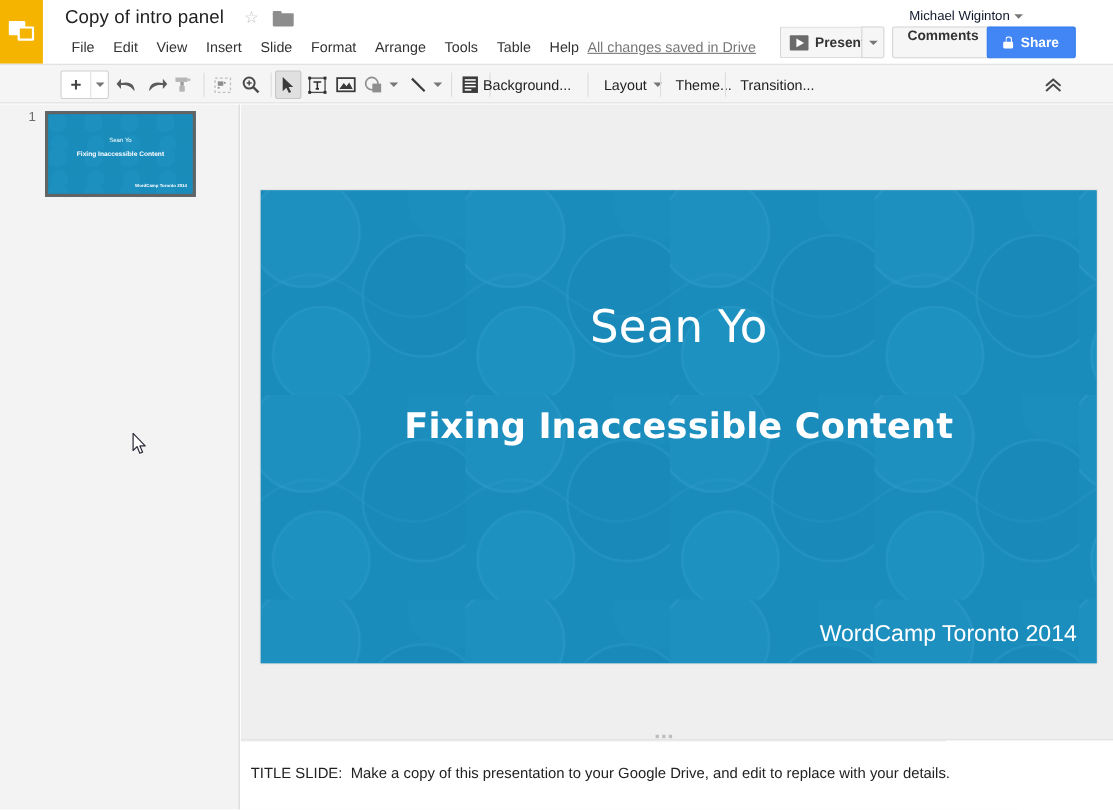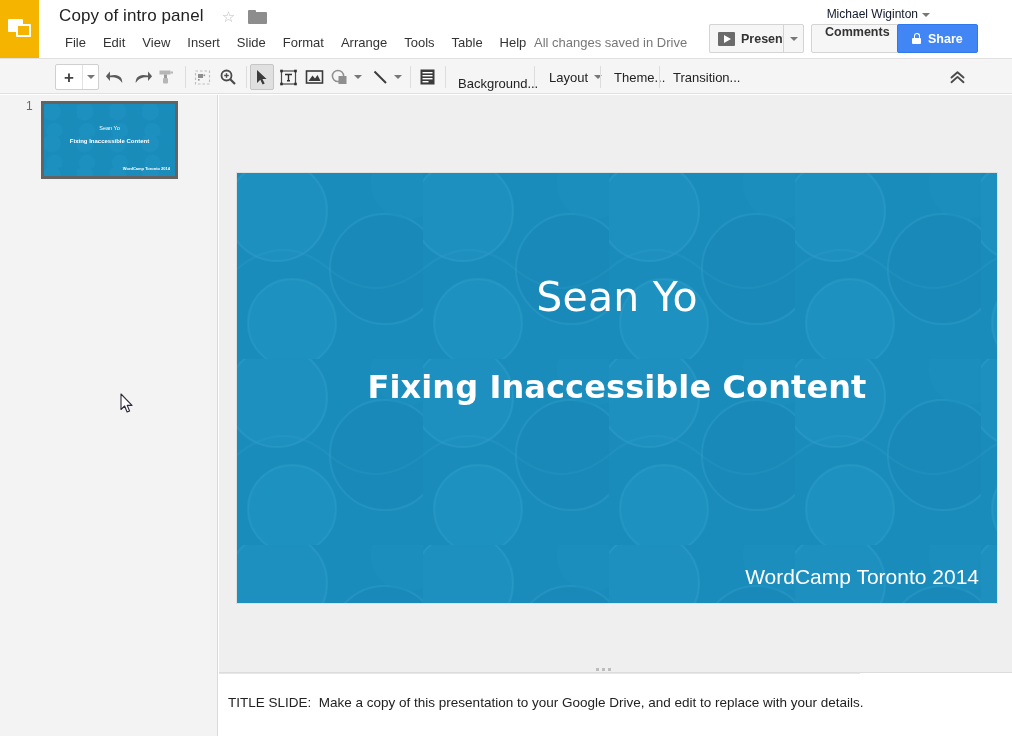--- a/index.html
+++ b/index.html
@@ -71,21 +71,21 @@
   }
   .menu-item {
     font-size: 13px; color: #333;
     padding: 3px 8px; margin-right: 1px;
     cursor: default; white-space: nowrap;
     border-radius: 2px;
   }
 
   .save-status {
     position: absolute; left: 534px; top: 35px;
-    font-size: 13px; color: #777; white-space: nowrap;
+    font-size: 13px; color: #777; white-space: nowrap; text-decoration: underline;
   }
 
   .account-name {
     position: absolute; right: 14px; top: 7px;
     font-size: 12px; color: #0f172a; white-space: nowrap;
   }
   .account-caret {
     display: inline-block; margin-left: 4px;
     border-left: 4px solid transparent; border-right: 4px solid transparent;
     border-top: 4px solid #777; vertical-align: middle;
@@ -462,21 +462,21 @@
         <rect x="1.5" y="1.5" width="14" height="15" fill="#3b3b3b"></rect>
         <rect x="3.5" y="4" width="10" height="1.4" fill="#fff"></rect>
         <rect x="3.5" y="7" width="10" height="1.4" fill="#fff"></rect>
         <rect x="3.5" y="10" width="10" height="1.4" fill="#fff"></rect>
         <rect x="3.5" y="13" width="6" height="1.4" fill="#fff"></rect>
       </svg>
     </div>
 
     <div class="tb-sep" style="left:445px;"></div>
 
-    <div class="txt-tb-btn" style="left:447px;align-items:flex-end;">
+    <div class="txt-tb-btn" style="left:428px;">
       <span>Background...</span>
     </div>
     <div class="tb-sep" style="left:534px;"></div>
 
     <div class="txt-tb-btn" style="left:538px;">
       <span>Layout</span>
       <span class="caret-dn" style="margin-left:6px;"></span>
     </div>
     <div class="tb-sep" style="left:600px;"></div>
 

